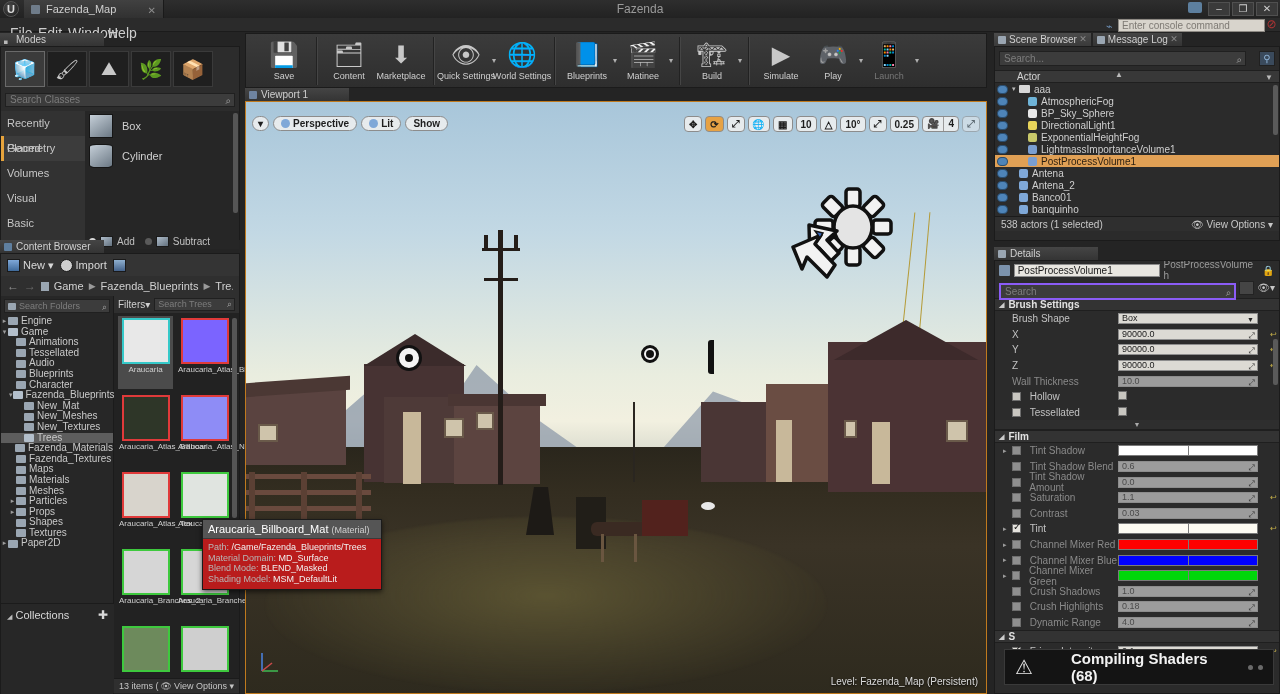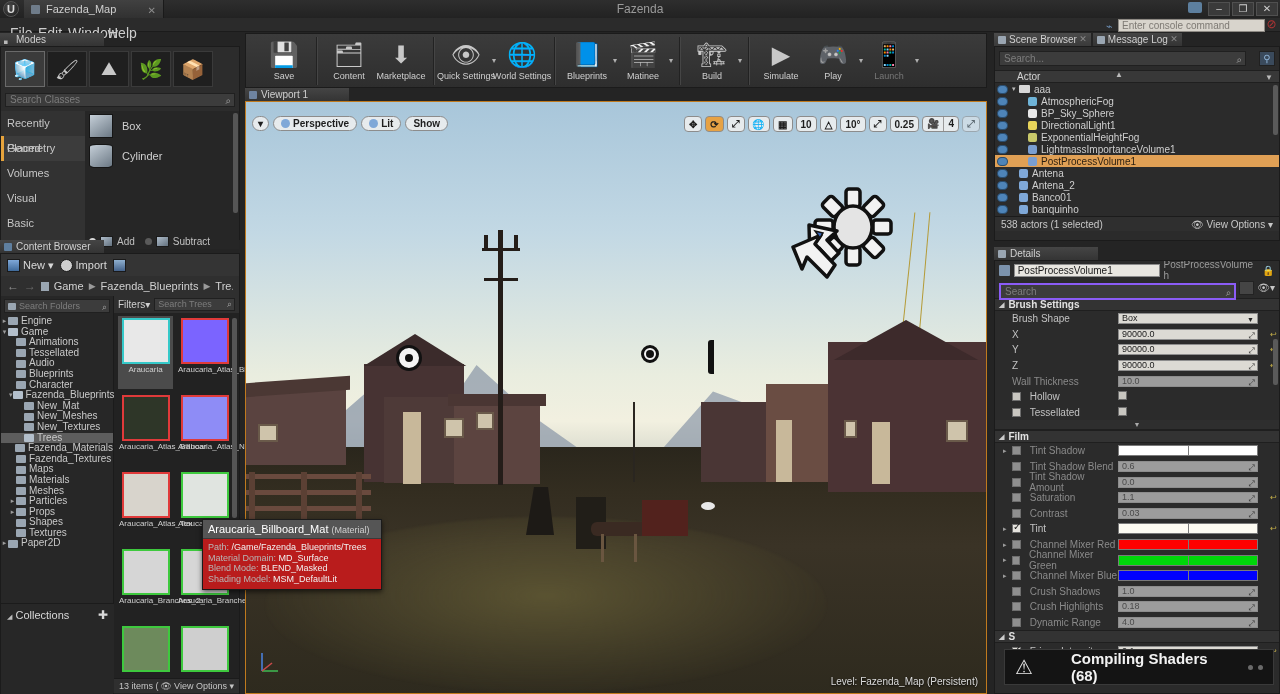--- a/index.html
+++ b/index.html
@@ -1075,35 +1075,35 @@
           <span class="plabel"><span class="tri">▸</span><span class="ck dis"></span>&nbsp;<span>Channel Mixer Red</span></span>
           <span class="pval">
             <span class="colorbar">
               <span style="background:#ff0000"></span>
               <span style="background:#ff0000;border-left:1px solid #7a7a7a"></span>
             </span>
           </span>
           <span class="rstmini"></span>
         </div>
         <div class="prow dim">
+          <span class="plabel"><span class="tri">▸</span><span class="ck dis"></span>&nbsp;<span>Channel Mixer Blue</span></span>
+          <span class="pval">
+            <span class="colorbar">
+              <span style="background:#0000ff"></span>
+              <span style="background:#0000ff;border-left:1px solid #7a7a7a"></span>
+            </span>
+          </span>
+          <span class="rstmini"></span>
+        </div>
+        <div class="prow dim">
           <span class="plabel"><span class="tri">▸</span><span class="ck dis"></span>&nbsp;<span>Channel Mixer Green</span></span>
           <span class="pval">
             <span class="colorbar">
               <span style="background:#00d70a"></span>
               <span style="background:#00d70a;border-left:1px solid #7a7a7a"></span>
-            </span>
-          </span>
-          <span class="rstmini"></span>
-        </div>
-        <div class="prow dim">
-          <span class="plabel"><span class="tri">▸</span><span class="ck dis"></span>&nbsp;<span>Channel Mixer Blue</span></span>
-          <span class="pval">
-            <span class="colorbar">
-              <span style="background:#0000ff"></span>
-              <span style="background:#0000ff;border-left:1px solid #7a7a7a"></span>
             </span>
           </span>
           <span class="rstmini"></span>
         </div>
         <div class="prow dim">
           <span class="plabel"><span class="tri"></span><span class="ck dis"></span>&nbsp;<span>Crush Shadows</span></span>
           <span class="pval">
             <div class="fld dis">1.0<span class="rst">⤢</span></div>
           </span>
           <span class="rstmini"></span>

